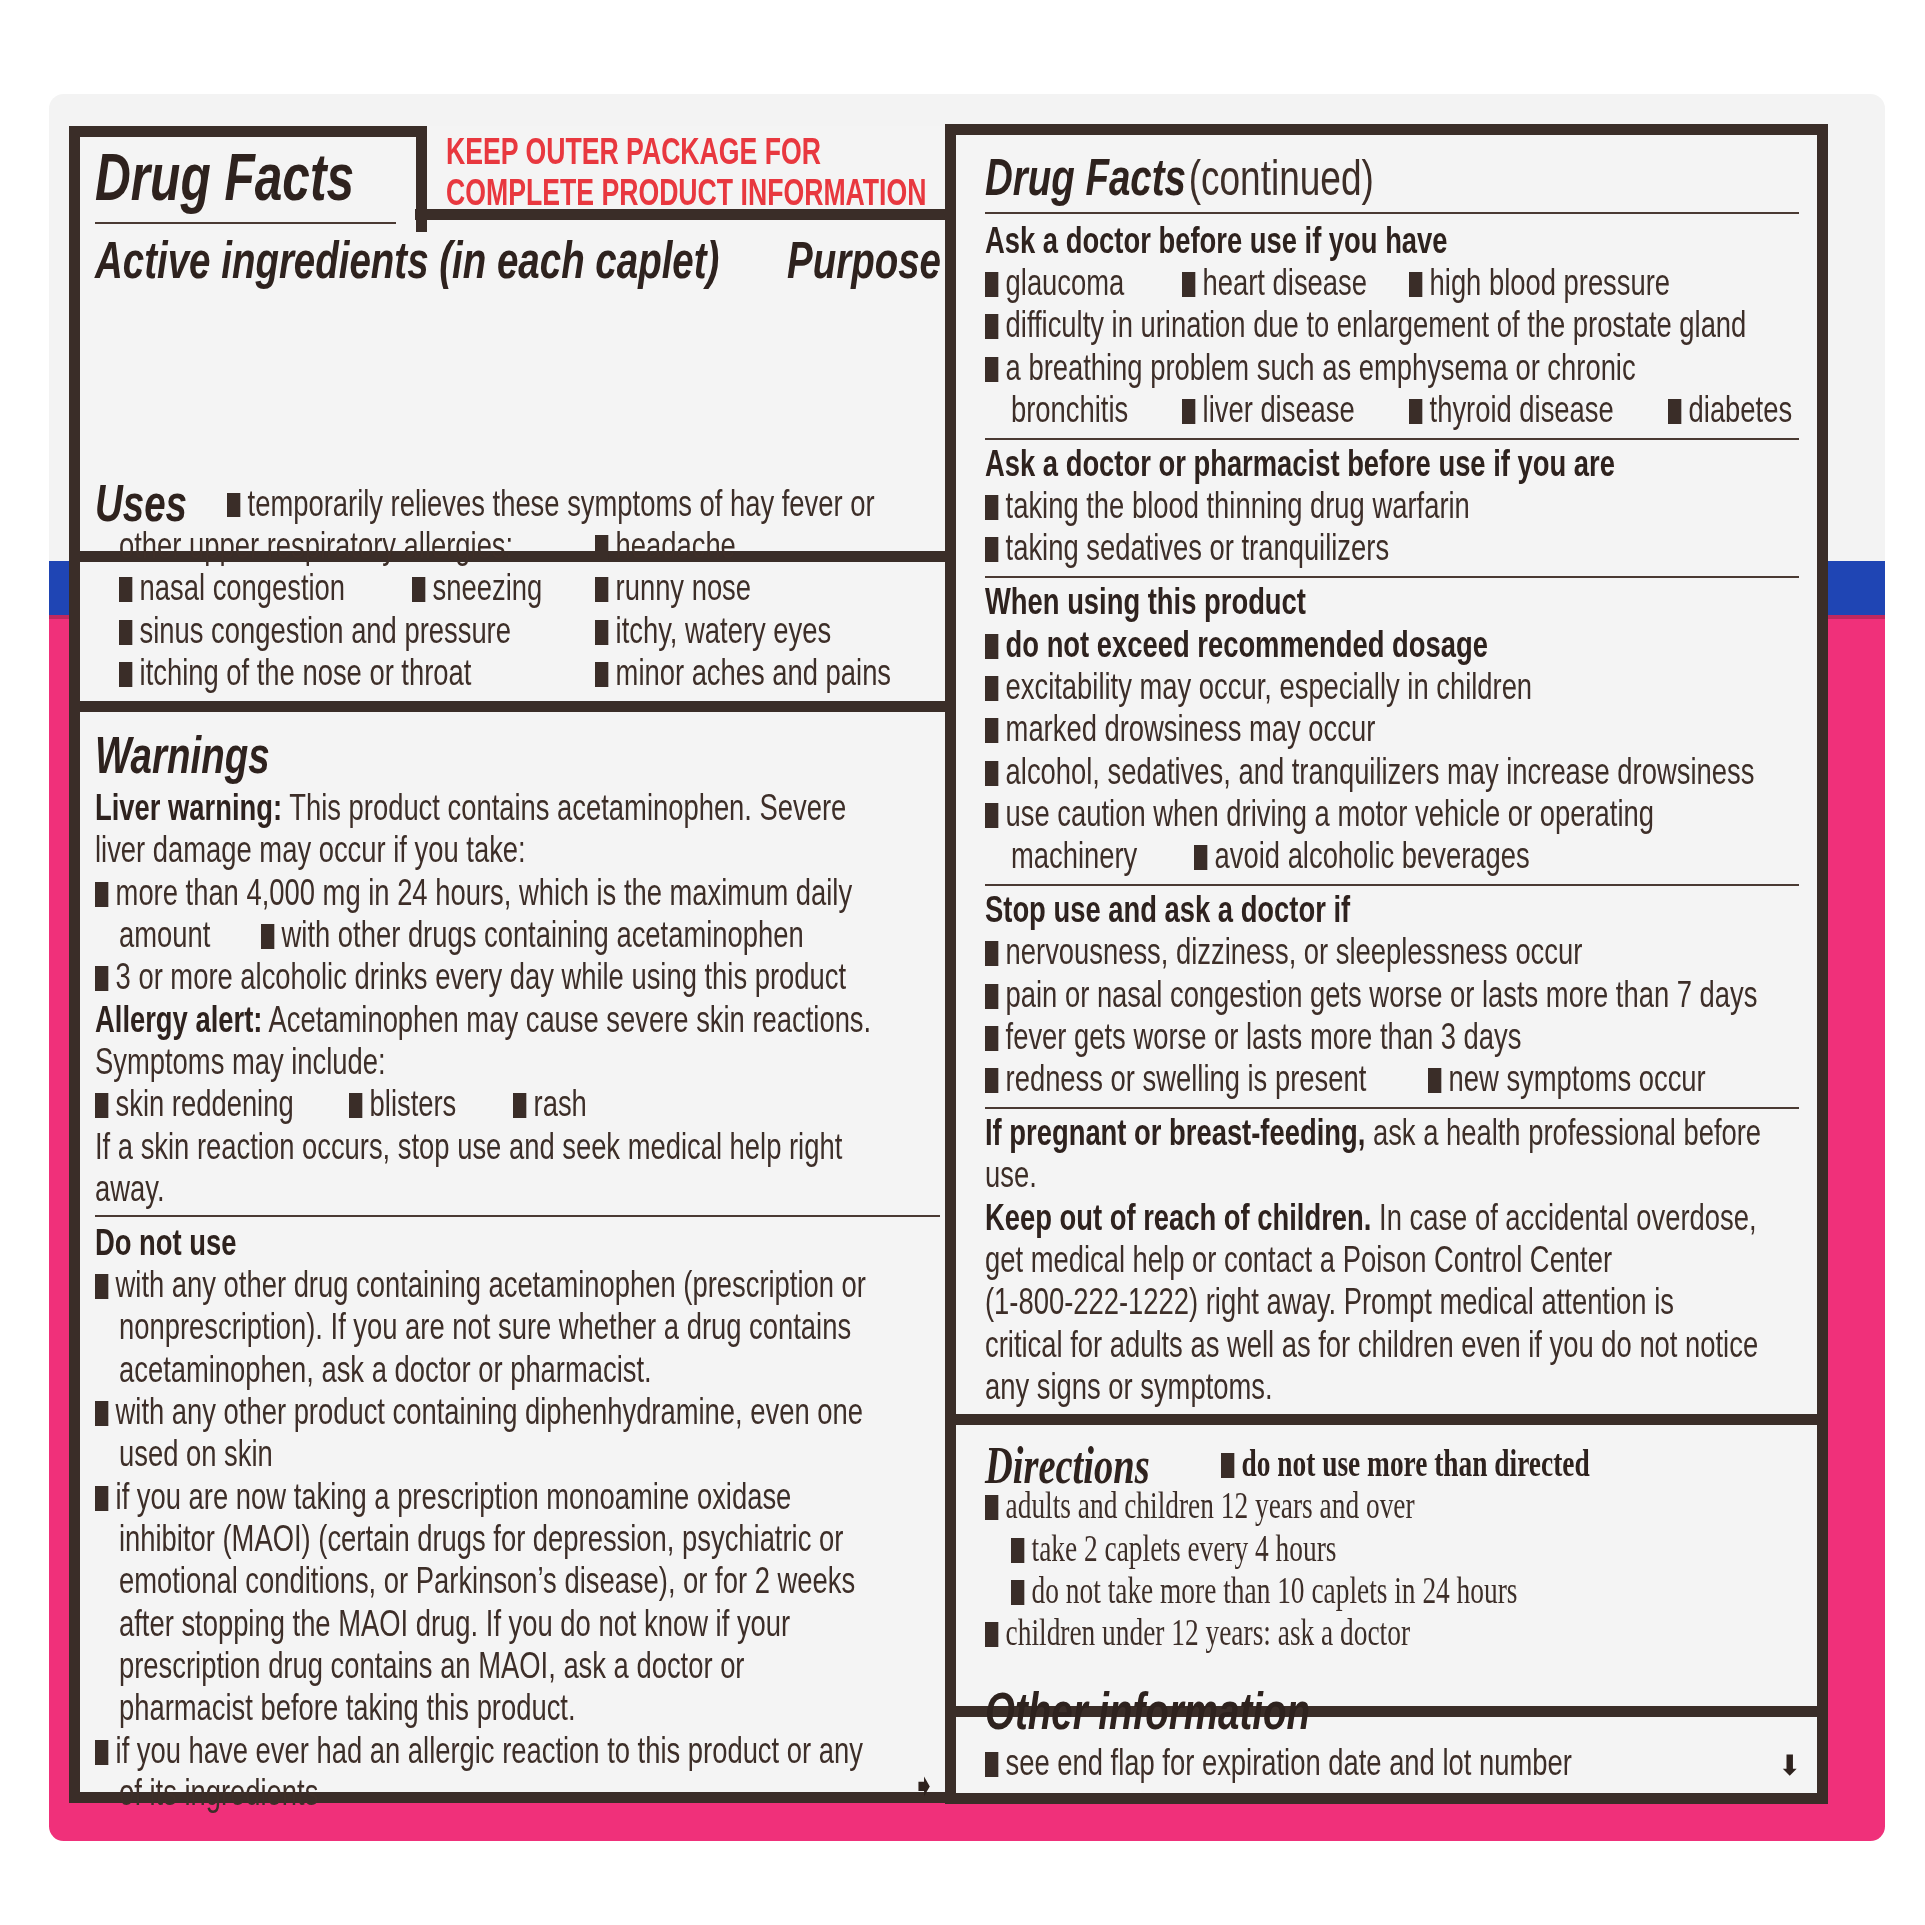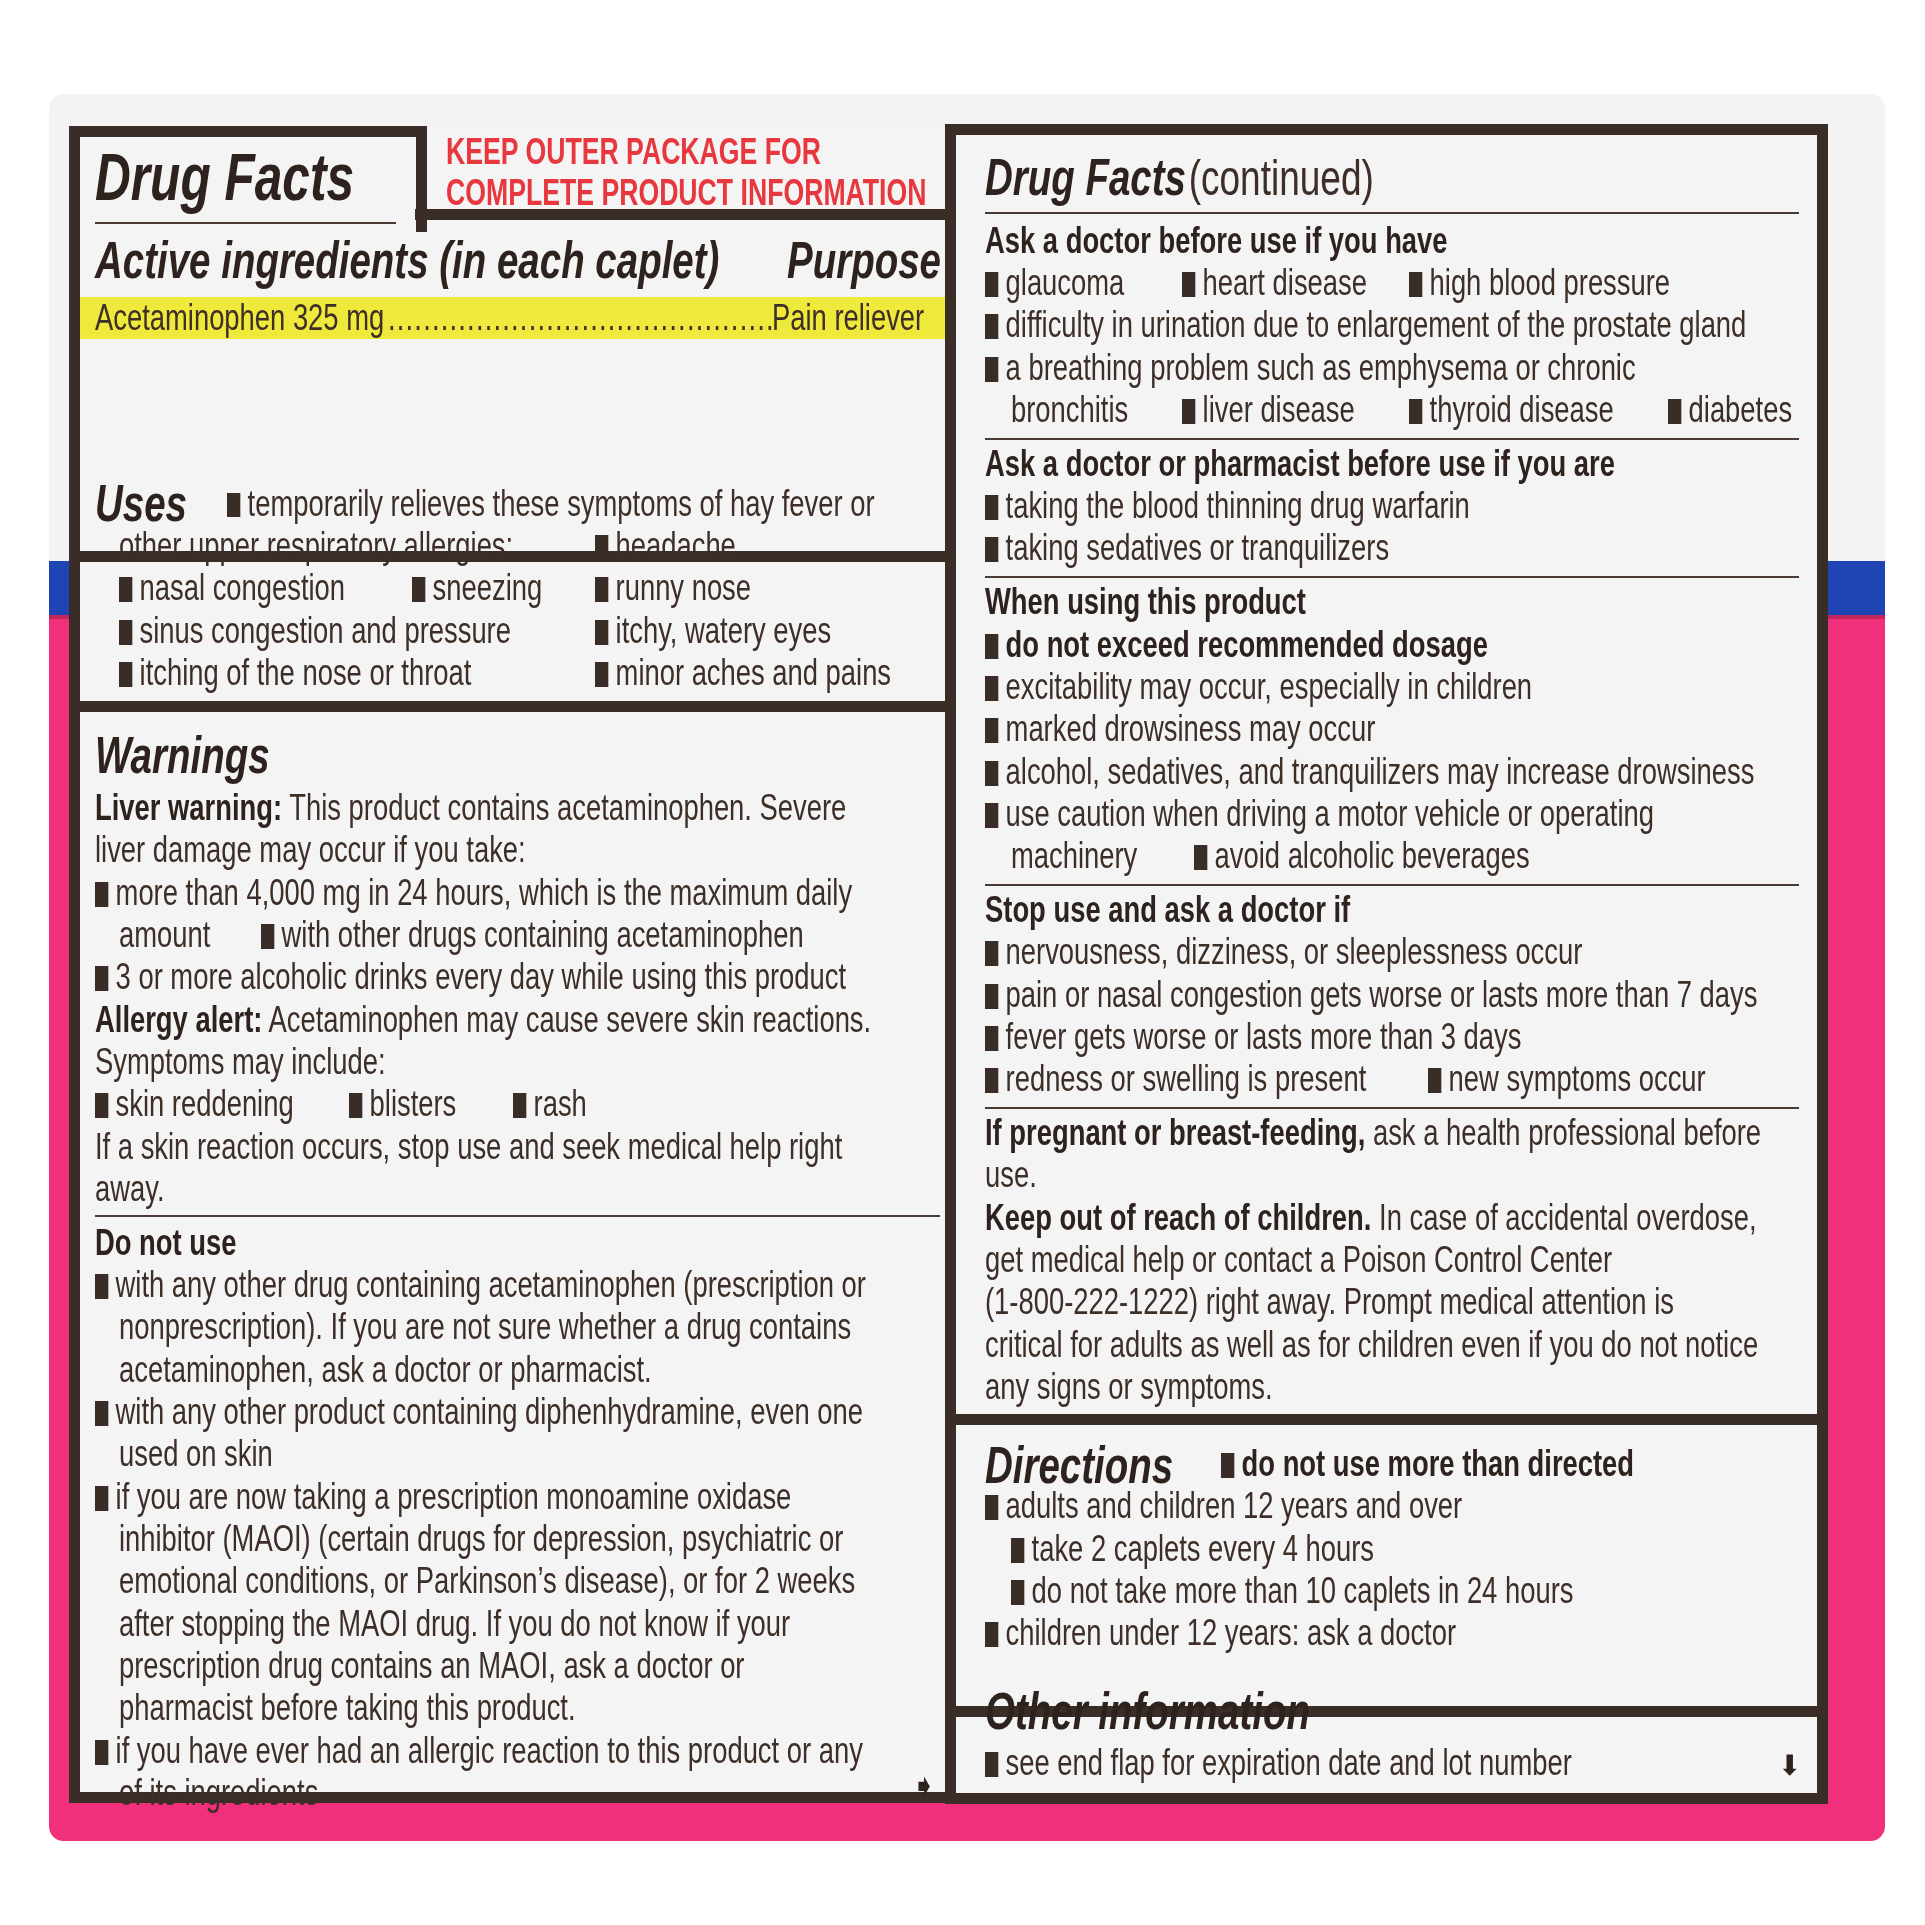--- a/index.html
+++ b/index.html
@@ -46,25 +46,20 @@
   <div class="rule" style="left:14.7px; top:96px; width:301px;"></div>
   <div class="keep cond" style="left:366px; top:4.9px;">
     <div>KEEP OUTER PACKAGE FOR</div>
     <div>COMPLETE PRODUCT INFORMATION</div>
   </div>
 
   <div class="sec sec-border-b" style="top:94px; height:342px;">
     <div class="h-big cond" style="position:absolute; left:14.7px; top:8.1px; font-size:52px;">Active ingredients (in each caplet)</div>
     <div class="h-big cond" style="position:absolute; left:707px; top:8.1px; font-size:52px;">Purpose</div>
 
-    <div class="row yellow" style="top:77px; width:865px;">
-      <span class="txt cond" style="position:absolute; left:14.7px; top:0;">Acetaminophen 325 mg</span>
-      <span class="txt dots cond" style="position:absolute; left:308px; top:0;">............................................</span>
-      <span class="txt cond" style="position:absolute; left:692px; top:0;">Pain reliever</span>
-    </div>
   </div>
 
   <div class="sec sec-border-b" style="top:342px; height:244px;">
     <div class="h-big cond" style="position:absolute; left:14.7px; top:3.3px; font-size:52px;">Uses</div>
     <div class="txt cond" style="position:absolute; left:147px; top:14.7px;"><span class="bul"></span><span>temporarily relieves these symptoms of hay fever or</span></div>
     <div class="txt cond" style="position:absolute; left:39px; top:57px;">other upper respiratory allergies:</div>
     <div class="txt cond" style="position:absolute; left:515px; top:57px;"><span class="bul"></span><span>headache</span></div>
     <div class="txt cond" style="position:absolute; left:39px; top:99px;"><span class="bul"></span><span>nasal congestion</span></div>
     <div class="txt cond" style="position:absolute; left:332px; top:99px;"><span class="bul"></span><span>sneezing</span></div>
     <div class="txt cond" style="position:absolute; left:515px; top:99px;"><span class="bul"></span><span>runny nose</span></div>
@@ -154,21 +149,21 @@
 
     <div class="txt cond" style="position:absolute; left:29px; top:977px;"><span class="b">If pregnant or breast-feeding,</span> <span>ask a health professional before</span></div>
     <div class="txt cond" style="position:absolute; left:29px; top:1019px;">use.</div>
     <div class="txt cond" style="position:absolute; left:29px; top:1062px;"><span class="b">Keep out of reach of children.</span> <span>In case of accidental overdose,</span></div>
     <div class="txt cond" style="position:absolute; left:29px; top:1104px;">get medical help or contact a Poison Control Center</div>
     <div class="txt cond" style="position:absolute; left:29px; top:1146px;">(1-800-222-1222) right away. Prompt medical attention is</div>
     <div class="txt cond" style="position:absolute; left:29px; top:1189px;">critical for adults as well as for children even if you do not notice</div>
     <div class="txt cond" style="position:absolute; left:29px; top:1231px;">any signs or symptoms.</div>
   </div>
 
-  <div class="sec sec-border-b" style="top:1290px; height:292px; border-top:0;">
+  <div class="sec sec-border-b" style="top:1290px; height:292px; border-top:0;font-family:Liberation Serif, serif;">
     <div class="h-big cond" style="position:absolute; left:29px; top:8.1px; font-size:52px;">Directions</div>
     <div class="h-sub cond" style="position:absolute; left:265px; top:18px;"><span class="bul"></span><span>do not use more than directed</span></div>
     <div class="txt cond" style="position:absolute; left:29px; top:60px;"><span class="bul"></span><span>adults and children 12 years and over</span></div>
     <div class="txt cond" style="position:absolute; left:55px; top:103px;"><span class="bul"></span><span>take 2 caplets every 4 hours</span></div>
     <div class="txt cond" style="position:absolute; left:55px; top:145px;"><span class="bul"></span><span>do not take more than 10 caplets in 24 hours</span></div>
     <div class="txt cond" style="position:absolute; left:29px; top:187px;"><span class="bul"></span><span>children under 12 years: ask a doctor</span></div>
   </div>
 
   <div class="sec" style="top:1539px; bottom:0;">
     <div class="h-big cond" style="position:absolute; left:29px; top:4.9px; font-size:52px;">Other information</div>

